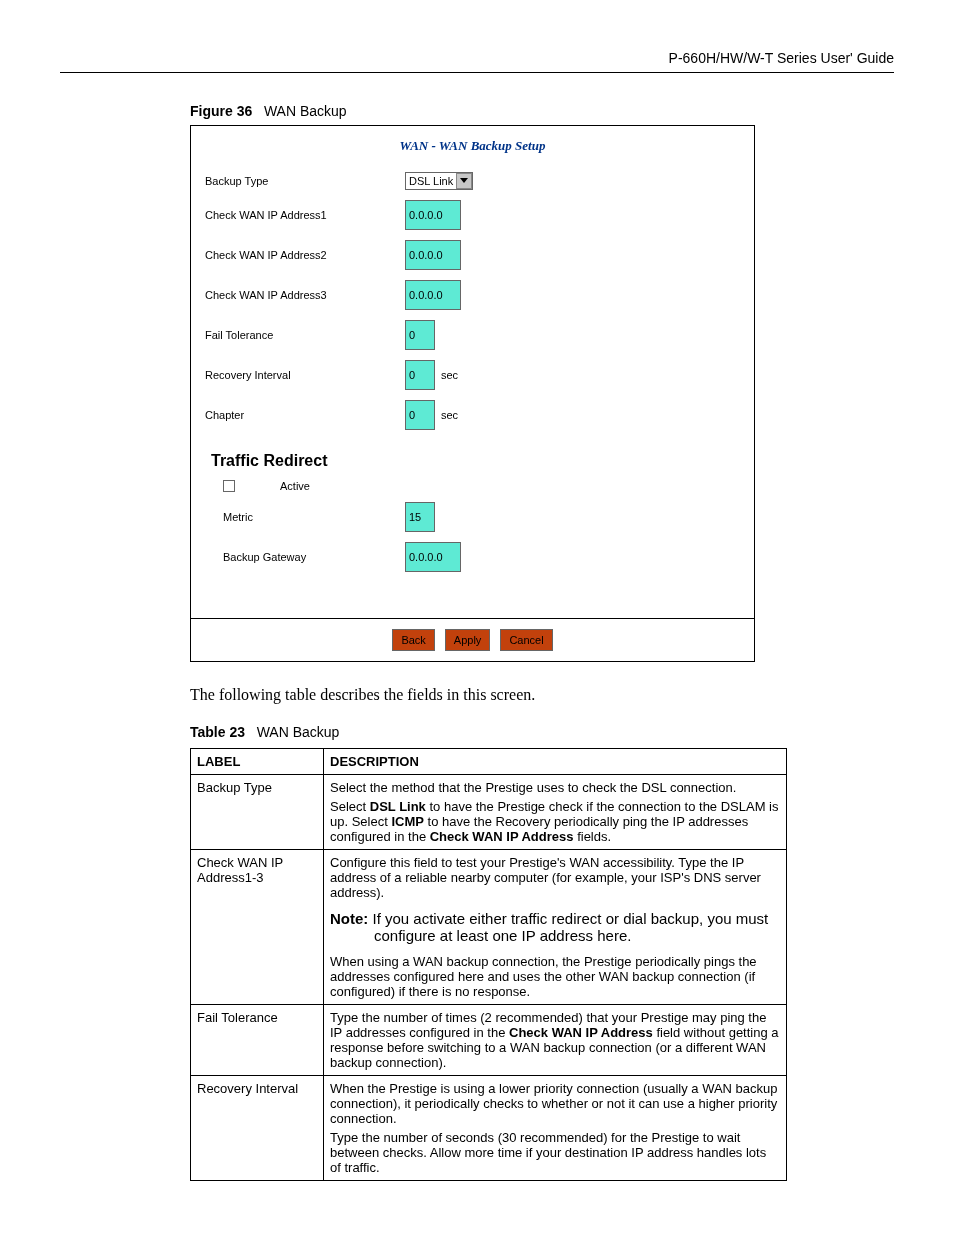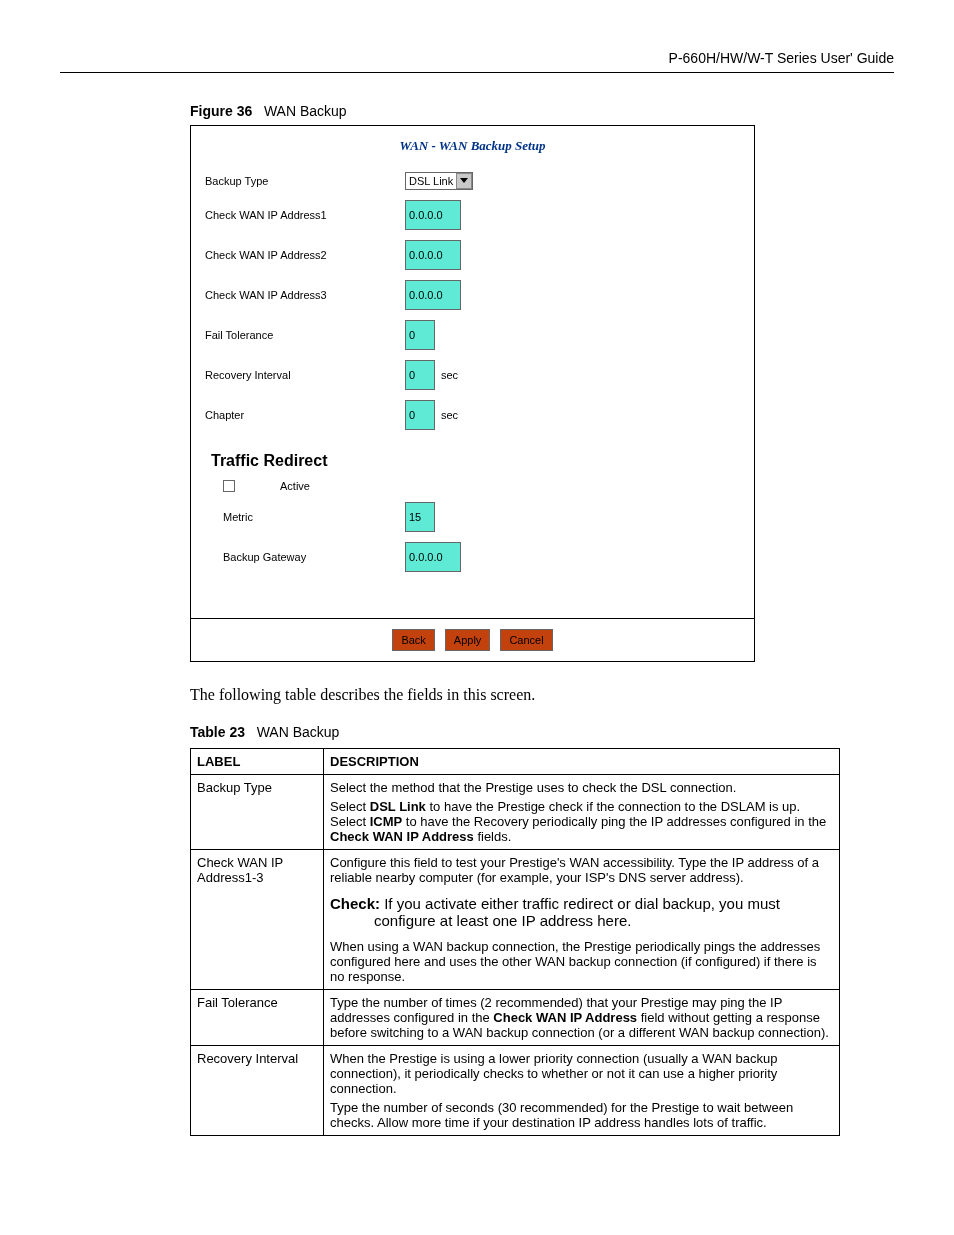--- a/index.html
+++ b/index.html
@@ -141,21 +141,21 @@
     font-family: "Times New Roman", Times, serif;
     font-size: 16px;
     margin: 24px 0 20px 0;
   }
   .table-caption {
     font-size: 14px;
     margin-bottom: 8px;
   }
   table.desc-table {
     border-collapse: collapse;
-    width: 650px;
+    width: 597px;
     font-size: 13px;
   }
   table.desc-table th, table.desc-table td {
     border: 1px solid #000;
     padding: 5px 6px;
     vertical-align: top;
     text-align: left;
   }
   table.desc-table th {
     font-weight: bold;
@@ -300,21 +300,21 @@
         <div style="margin-top:4px;">
           <span>Select </span><b>DSL Link</b><span> to have the Prestige check if the connection to the DSLAM is up. Select </span><b>ICMP</b><span> to have the Recovery periodically ping the IP addresses configured in the </span><b>Check WAN IP Address</b><span> fields.</span>
         </div>
       </td>
     </tr>
     <tr>
       <td>Check WAN IP Address1-3</td>
       <td>
         <div>Configure this field to test your Prestige's WAN accessibility. Type the IP address of a reliable nearby computer (for example, your ISP's DNS server address).</div>
         <div class="note-line">
-          <b>Check:</b><span> If you activate either traffic redirect or dial backup, you must</span>
+          <b>Note:</b><span> If you activate either traffic redirect or dial backup, you must</span>
           <span class="indent2">configure at least one IP address here.</span>
         </div>
         <div style="margin-top:8px;">When using a WAN backup connection, the Prestige periodically pings the addresses configured here and uses the other WAN backup connection (if configured) if there is no response.</div>
       </td>
     </tr>
     <tr>
       <td>Fail Tolerance</td>
       <td>
         <span>Type the number of times (2 recommended) that your Prestige may ping the IP addresses configured in the </span><b>Check WAN IP Address</b><span> field without getting a response before switching to a WAN backup connection (or a different WAN backup connection).</span>
       </td>

